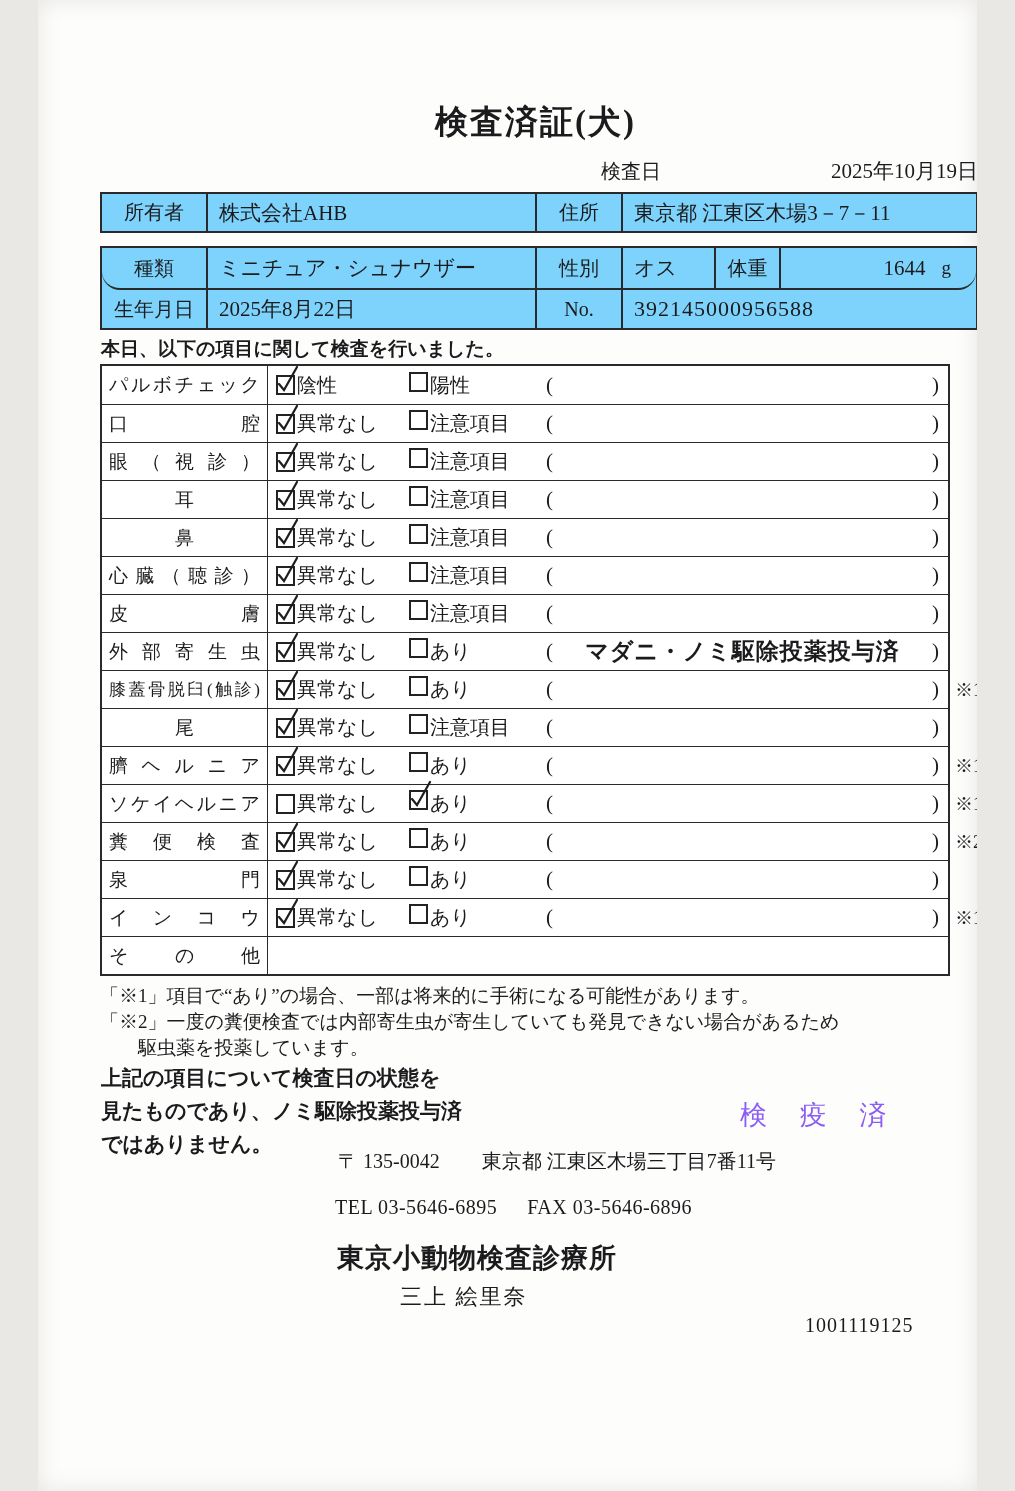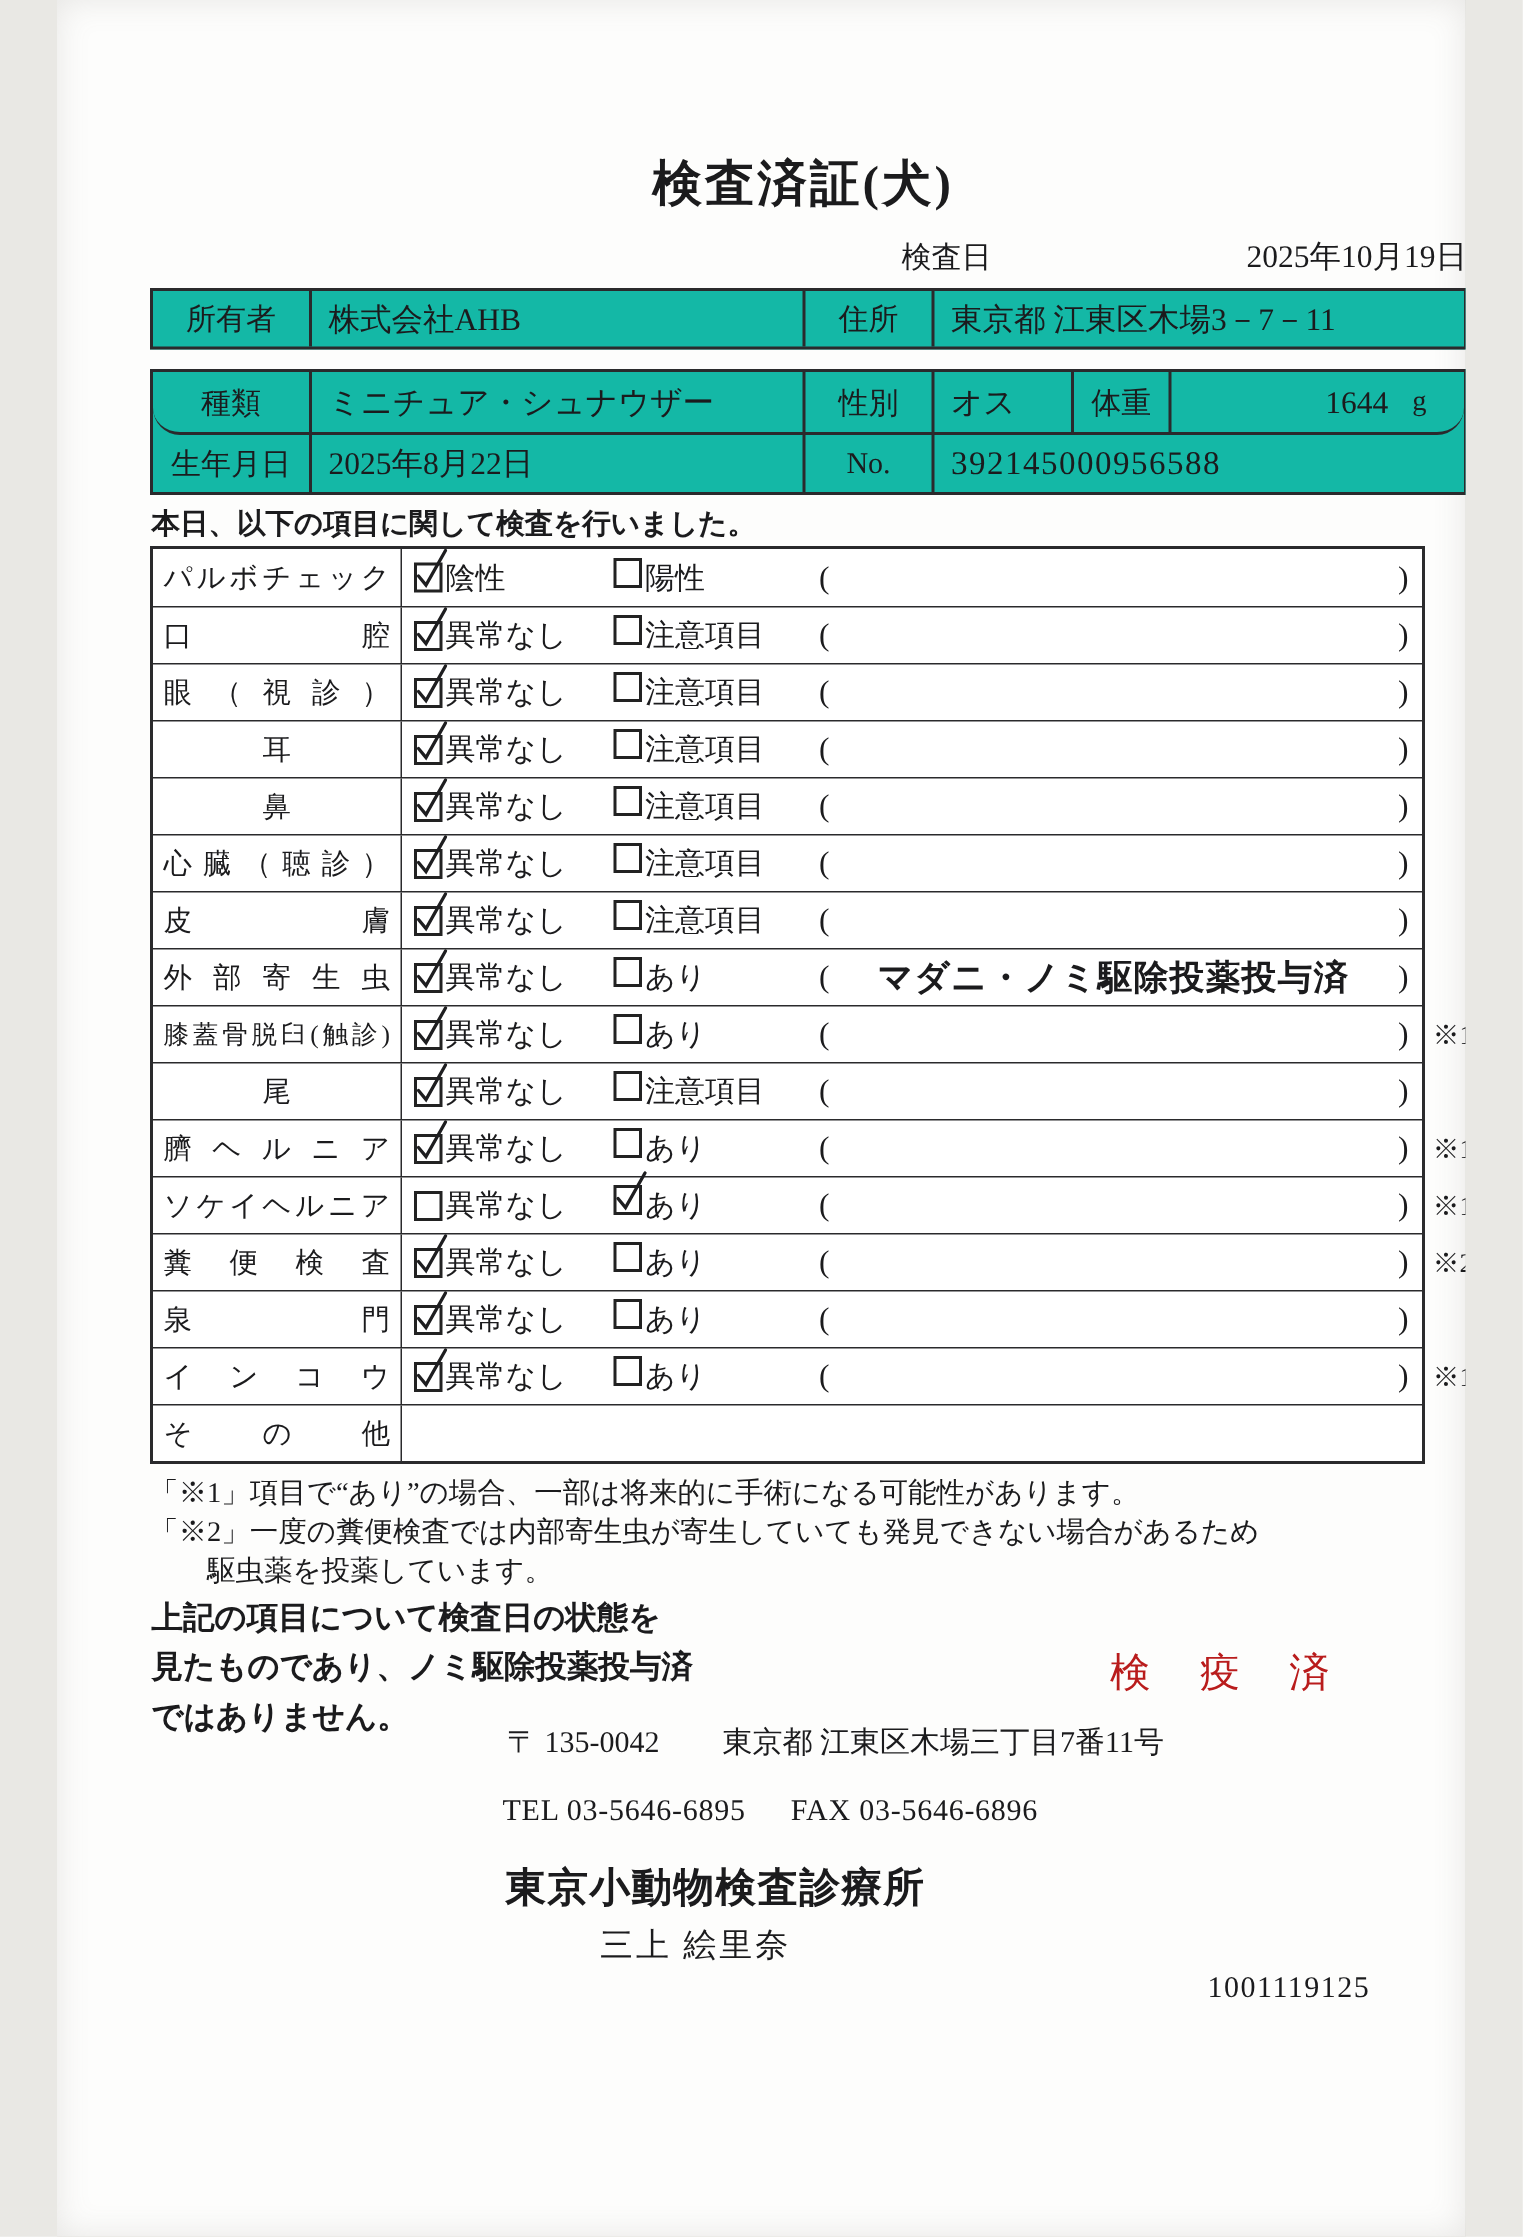--- a/index.html
+++ b/index.html
@@ -11,21 +11,21 @@
     overflow:hidden;
   }
   
   .title{position:absolute;top:100px;left:0;width:1015px;text-align:center;
     font-size:33px;font-weight:600;letter-spacing:2px;text-indent:-20px;}
   .date-row{position:absolute;left:563px;top:157px;width:377px;display:flex;
     justify-content:space-between;align-items:baseline;font-size:20px;font-weight:500;}
   .date-row .dval{font-size:21px;}
 
   
-  .btable{position:absolute;left:62px;width:878px;border:2px solid #2a2a2c;box-sizing:border-box;background:#14b8a6;}
+  .btable{position:absolute;left:62px;width:878px;border:2px solid #2a2a2c;box-sizing:border-box;background:#7dd3fc;}
   .owner-table{top:192px;height:41px;display:grid;grid-template-columns:104px 329px 86px 1fr;}
   .animal-table{top:246px;}
   .arow{display:grid;box-sizing:border-box;border-radius:18px;}
   .arow1{grid-template-columns:104px 329px 86px 93px 65px 1fr;height:42px;border-bottom:2px solid #2a2a2c;}
   .arow2{grid-template-columns:104px 329px 86px 1fr;height:38px;}
   .cell{display:flex;align-items:center;border-left:2px solid #2a2a2c;box-sizing:border-box;overflow:hidden;}
   .cell:first-child{border-left:none;}
   .cell.lab{justify-content:center;font-size:20px;font-weight:500;}
   .cell.val{padding-left:11px;font-size:21px;font-weight:500;}
   .cell.val.num{font-size:22px;letter-spacing:1px;}
@@ -50,21 +50,21 @@
   .paren-content{font-weight:700;font-size:23px;letter-spacing:1px;}
   .inote{position:absolute;left:calc(100% + 7px);top:50%;transform:translateY(-50%);
     font-size:18px;font-weight:500;white-space:nowrap;}
   .cb{position:relative;width:15px;height:16px;border:2px solid #222;margin-right:2px;flex:none;}
   .cb svg{position:absolute;left:-3px;top:-14px;overflow:visible;}
 
   
   .footnotes{position:absolute;left:62px;top:983px;font-size:19px;font-weight:500;line-height:26px;}
   .fn-indent{padding-left:38px;}
   .disclaimer{position:absolute;left:63px;top:1062px;font-size:21px;font-weight:600;line-height:33px;}
-  .stamp{position:absolute;left:702px;top:1097px;font-size:27px;font-weight:500;letter-spacing:13px;color:#b91c1c;}
+  .stamp{position:absolute;left:702px;top:1097px;font-size:27px;font-weight:500;letter-spacing:13px;color:#8b5cf6;}
   .addr{position:absolute;left:300px;top:1148px;font-size:20px;font-weight:500;display:flex;gap:42px;}
   .tel{position:absolute;left:297px;top:1196px;font-size:20px;font-weight:500;display:flex;gap:30px;letter-spacing:0.5px;}
   .clinic{position:absolute;left:299px;top:1240px;font-size:27px;font-weight:600;letter-spacing:1px;}
   .vet{position:absolute;left:362px;top:1282px;font-size:22px;font-weight:500;letter-spacing:2px;}
   .docnum{position:absolute;left:767px;top:1314px;font-size:20px;font-weight:500;letter-spacing:1px;}
 </style>
 </head>
 <body>
 
 <div class="page">

